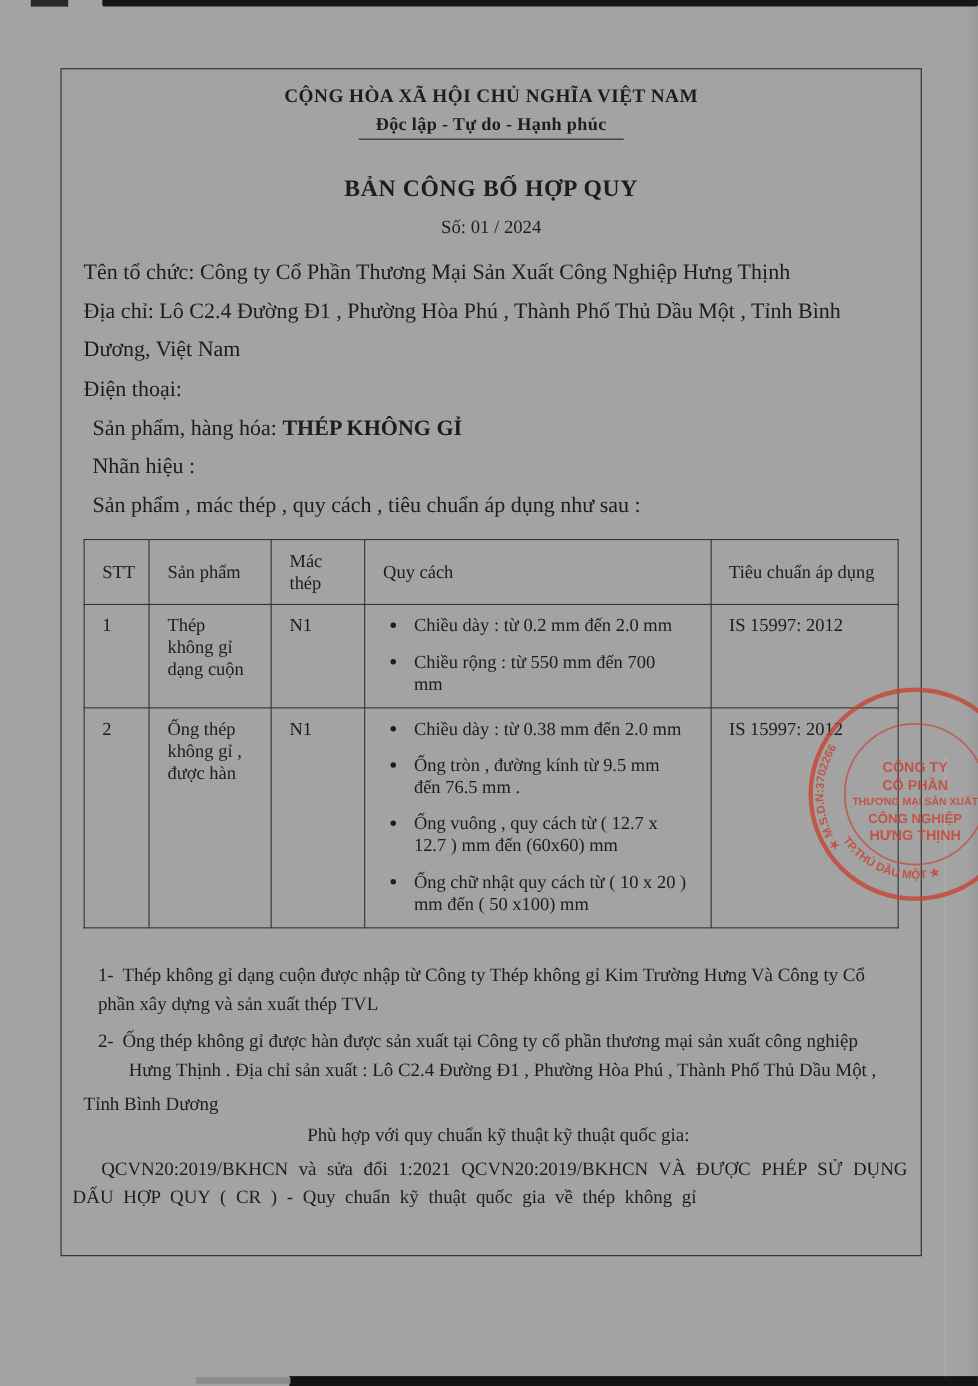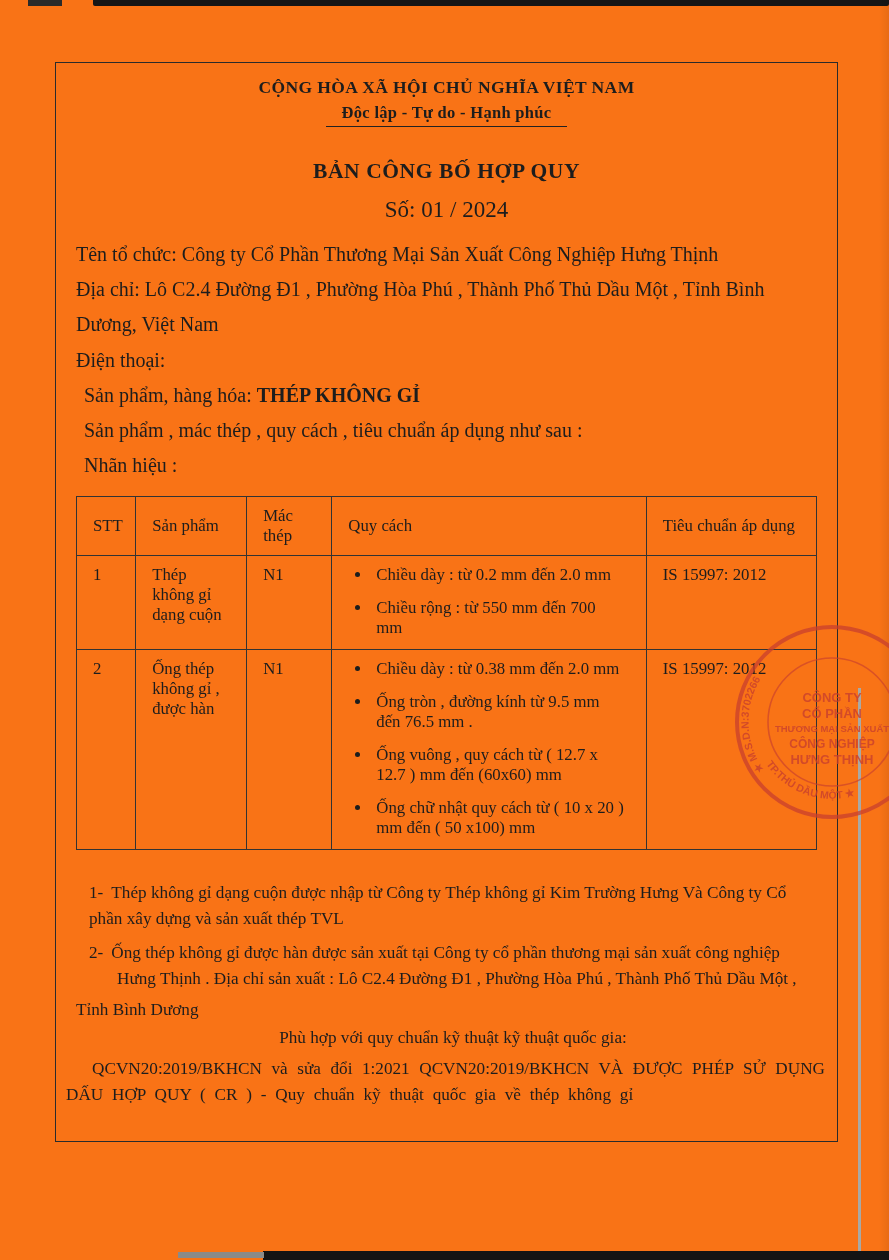--- a/index.html
+++ b/index.html
@@ -1,18 +1,18 @@
 <!DOCTYPE html>
 <html><head>
 <meta charset="utf-8">
 <style>
   html,body { margin:0; padding:0; background:#d8d8d4; }
   .page {
     position:relative; width:889px; height:1260px; margin:0 auto;
-    background:#f97316;
+    background:#a3a3a3;
     overflow:hidden;
     font-family:"Liberation Serif","DejaVu Serif",serif;
     color:#1d1d1d;
   }
   
   .scan-strip-top { position:absolute; left:93px; top:0; width:796px; height:6px; background:#161616; border-radius:0 0 2px 2px; }
   .scan-dash-topleft { position:absolute; left:28px; top:0; width:34px; height:6px; background:#2a2a2a; }
   .scan-strip-bottom { position:absolute; left:263px; top:1251px; width:626px; height:9px; background:#141414; }
   .scan-smudge-bottom { position:absolute; left:178px; top:1252px; width:86px; height:6px; background:#8b8b89; }
   .scan-line-right { position:absolute; left:858px; top:688px; width:3px; height:563px; background:#a9a9a5; }
@@ -22,21 +22,21 @@
     position:absolute; left:55px; top:62px; width:783px; height:1080px;
     border:1.6px solid #2b2b2b; box-sizing:border-box;
     padding:8px 20px 0 20px;
   }
 
   .nat-title { text-align:center; font-weight:bold; font-size:17.5px; letter-spacing:.4px; margin-top:6px; }
   .motto-wrap { text-align:center; margin-top:5px; }
   .motto { display:inline-block; font-weight:bold; font-size:16.5px; border-bottom:1.8px solid #222; padding:0 16px 3px 16px; letter-spacing:.3px; }
 
   .doc-title { text-align:center; font-weight:bold; font-size:21.5px; letter-spacing:.6px; margin-top:32px; }
-  .doc-number { text-align:center; font-size:23px; margin-top:13px; }
+  .doc-number { text-align:center; font-size:17px; margin-top:13px; }
 
   .info { font-size:20px; line-height:1.76; margin-top:14px; }
   .info p { margin:0; }
   .indent-sm { padding-left:8px; }
   .bold { font-weight:bold; }
 
   table.spec { width:100%; border-collapse:collapse; margin-top:13px; font-size:16.8px; table-layout:fixed; }
   table.spec th, table.spec td { border:1.6px solid #333; vertical-align:top; text-align:left; font-weight:normal; padding:9px 16px; }
   table.spec th { vertical-align:middle; height:26px; }
   col.c-stt { width:8%; } col.c-sp { width:15%; } col.c-mt { width:11.5%; } col.c-qc { width:42.5%; } col.c-tc { width:23%; }
@@ -82,22 +82,22 @@
     </div>
 
     <div class="doc-title">BẢN CÔNG BỐ HỢP QUY</div>
     <div class="doc-number">Số: 01 / 2024</div>
 
     <div class="info">
       <p>Tên tổ chức: Công ty Cổ Phần Thương Mại Sản Xuất Công Nghiệp Hưng Thịnh</p>
       <p>Địa chỉ: Lô C2.4 Đường Đ1 , Phường Hòa Phú , Thành Phố Thủ Dầu Một , Tỉnh Bình Dương, Việt Nam</p>
       <p>Điện thoại:</p>
       <p class="indent-sm"><span>Sản phẩm, hàng hóa: </span><span class="bold">THÉP KHÔNG GỈ</span></p>
+      <p class="indent-sm">Nhãn hiệu :</p>
       <p class="indent-sm">Sản phẩm , mác thép , quy cách , tiêu chuẩn áp dụng như sau :</p>
-      <p class="indent-sm">Nhãn hiệu :</p>
     </div>
 
     <table class="spec">
       <colgroup>
         <col class="c-stt">
           <col class="c-sp">
           <col class="c-mt">
           <col class="c-qc">
           <col class="c-tc">
       </colgroup>

